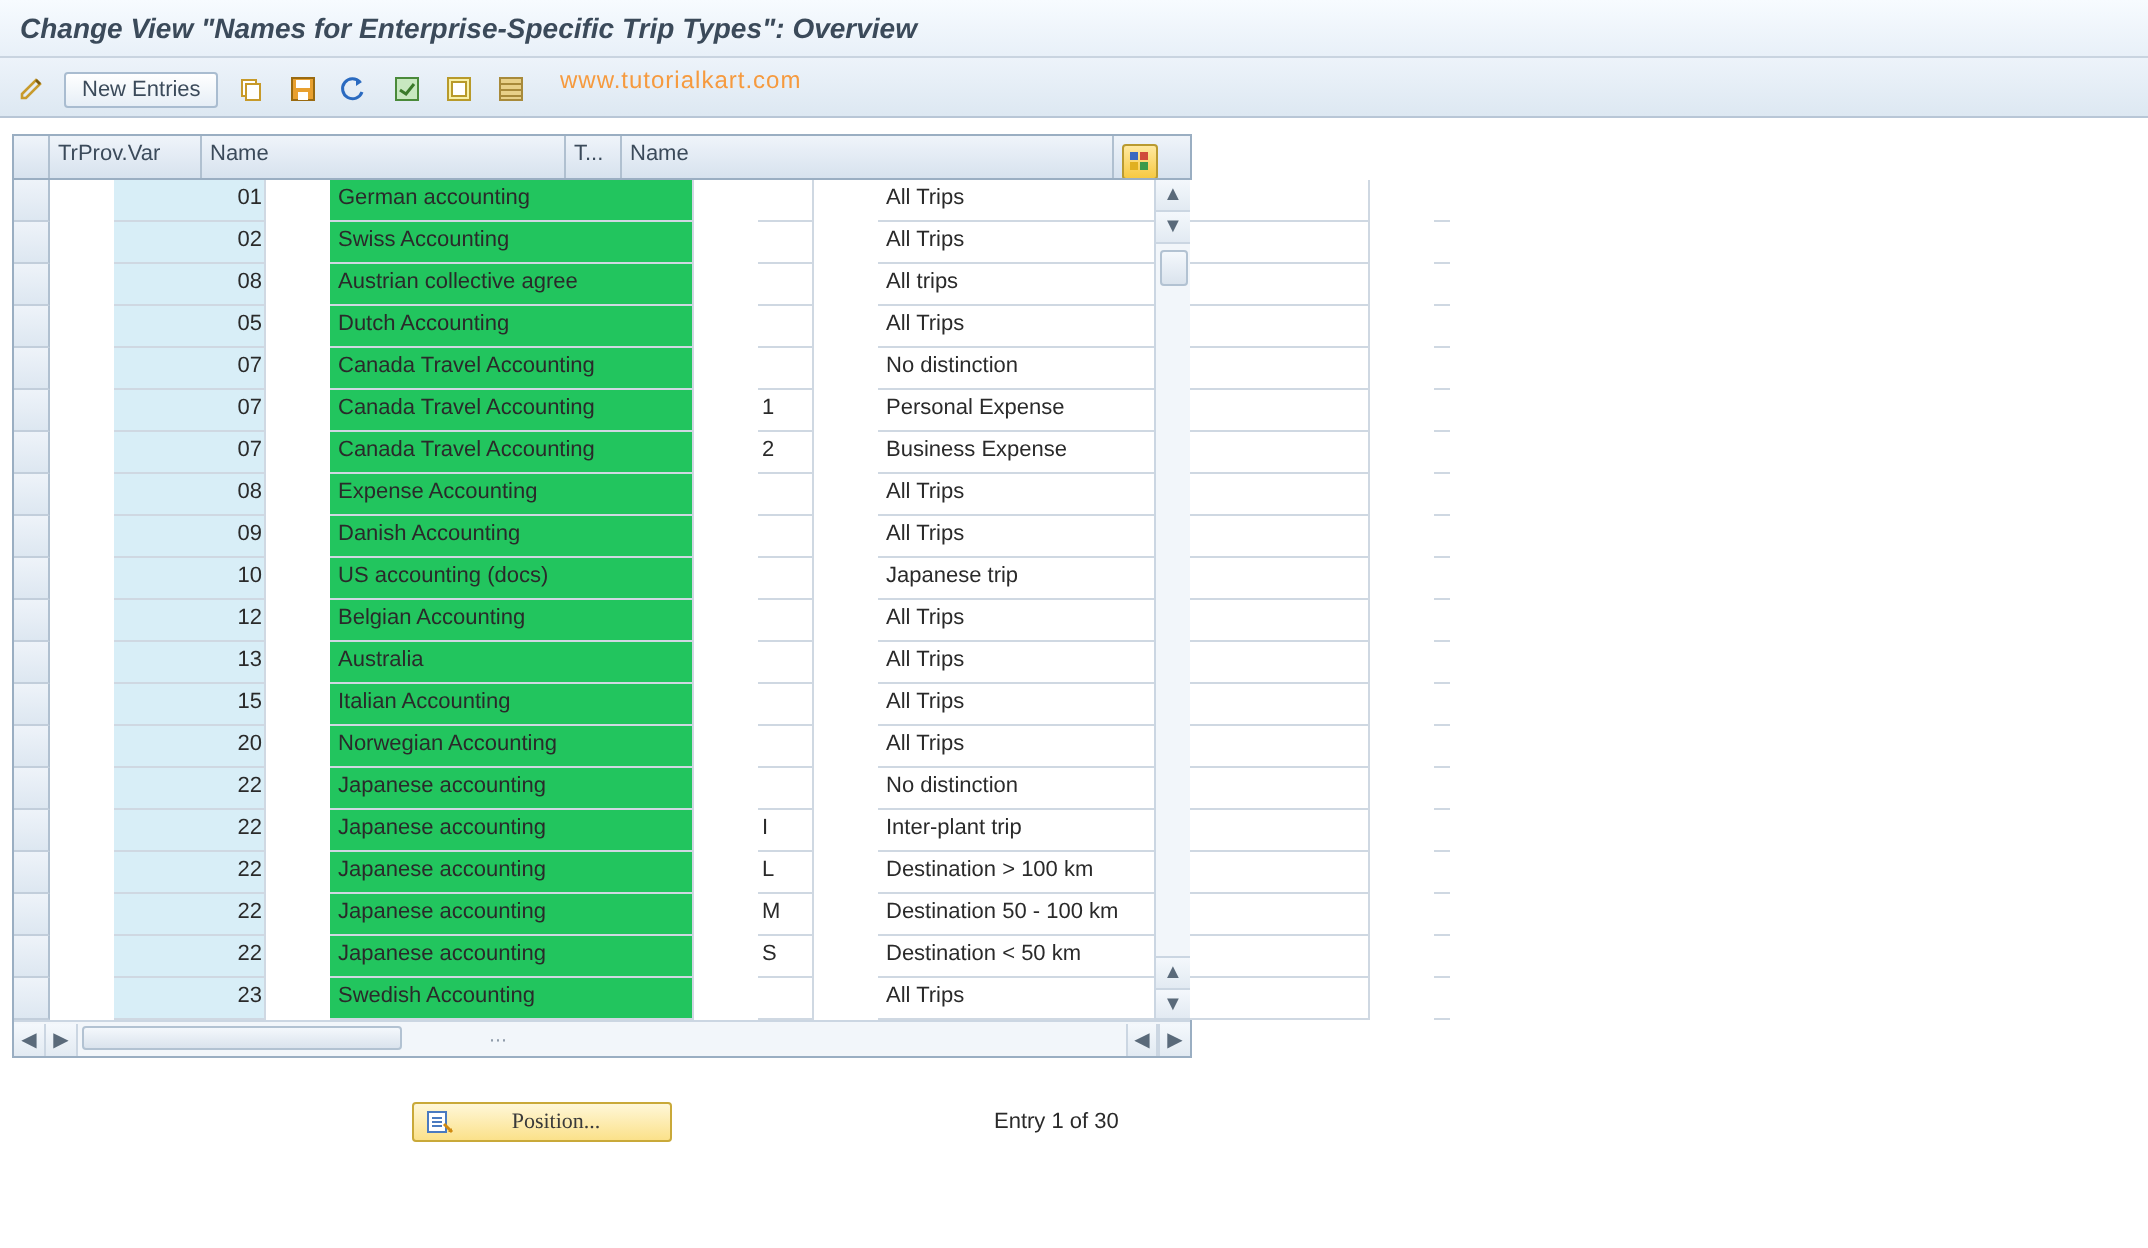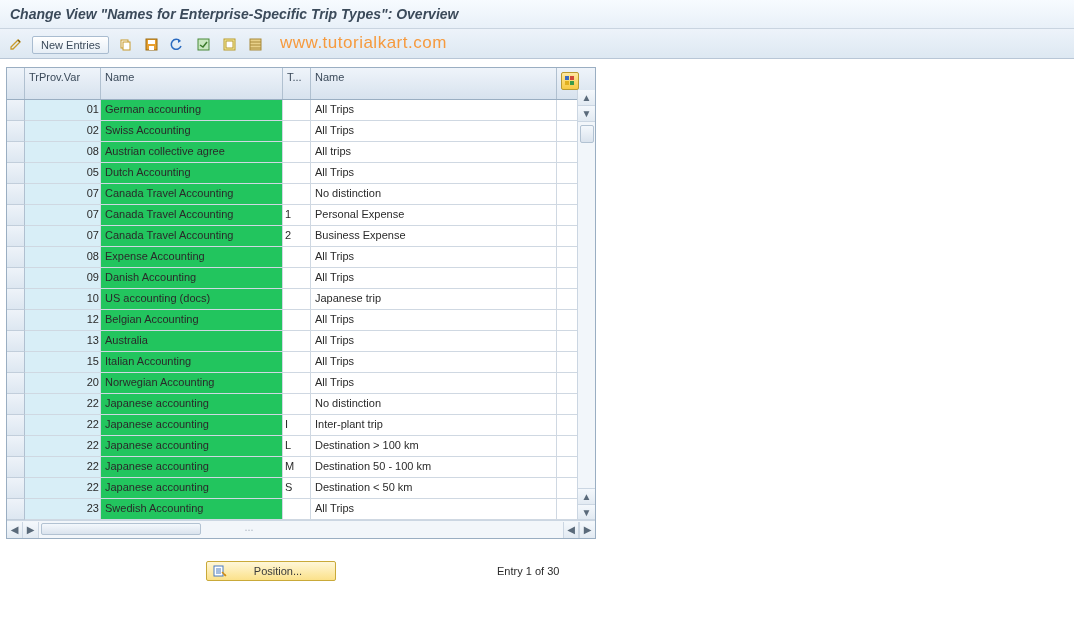--- a/index.html
+++ b/index.html
@@ -49,40 +49,40 @@
     border-radius: 2px;
     padding: 2px 8px;
     cursor: pointer;
     font-size: 11px;
     color: #3b4a5a;
   }
   .watermark {
     position: absolute;
     left: 280px;
     top: 4px;
-    font-size: 17px;
+    font-size: 12px;
     color: #f69a3e;
     font-weight: 500;
     pointer-events: none;
     letter-spacing: 0.5px;
   }
   .content {
     padding: 8px 6px;
   }
   .table-frame {
     border: 1px solid #9aaec2;
     width: 590px;
     background: #fff;
     position: relative;
   }
   .table-header-row {
     display: flex;
     background: linear-gradient(#eff4fa, #d7e2ee);
     border-bottom: 1px solid #9aaec2;
-    height: 32px;
+    height: 22px;
     align-items: stretch;
   }
   .hdr-cell {
     border-right: 1px solid #b0c0d0;
     padding: 3px 4px;
     color: #3b4a5a;
     font-size: 11px;
     white-space: nowrap;
     overflow: hidden;
   }
@@ -101,20 +101,21 @@
     display:inline-flex;align-items:center;justify-content:center;
     font-size:10px;color:#6a4a00;
   }
   .table-body {
     position: relative;
   }
   .row {
     display: flex;
     height: 21px;
     align-items: stretch;
+    gap: 32px;
   }
   .cell {
     border-right: 1px solid #cfd8e2;
     border-bottom: 1px solid #cfd8e2;
     padding: 3px 4px;
     white-space: nowrap;
     overflow: hidden;
     font-size: 11px;
     color: #2a2a2a;
     background: #fff;
@@ -196,20 +197,21 @@
     border: 1px solid #c9a939;
     border-radius: 2px;
     padding: 2px 14px 2px 6px;
     width: 130px;
     display:flex;
     align-items:center;
     gap:8px;
     cursor:pointer;
     font-size:11px;
     color:#3a3a3a;
+    font-family:Liberation Serif, serif;
   }
   .position-btn .pos-icon{
     width:14px;height:14px;
     display:inline-flex;align-items:center;justify-content:center;
     font-size:11px;color:#2a5a9a;
   }
   .entry-status { font-size:11px; color:#2a2a2a;padding-left:21px; }
 </style>
 </head>
 <body>

